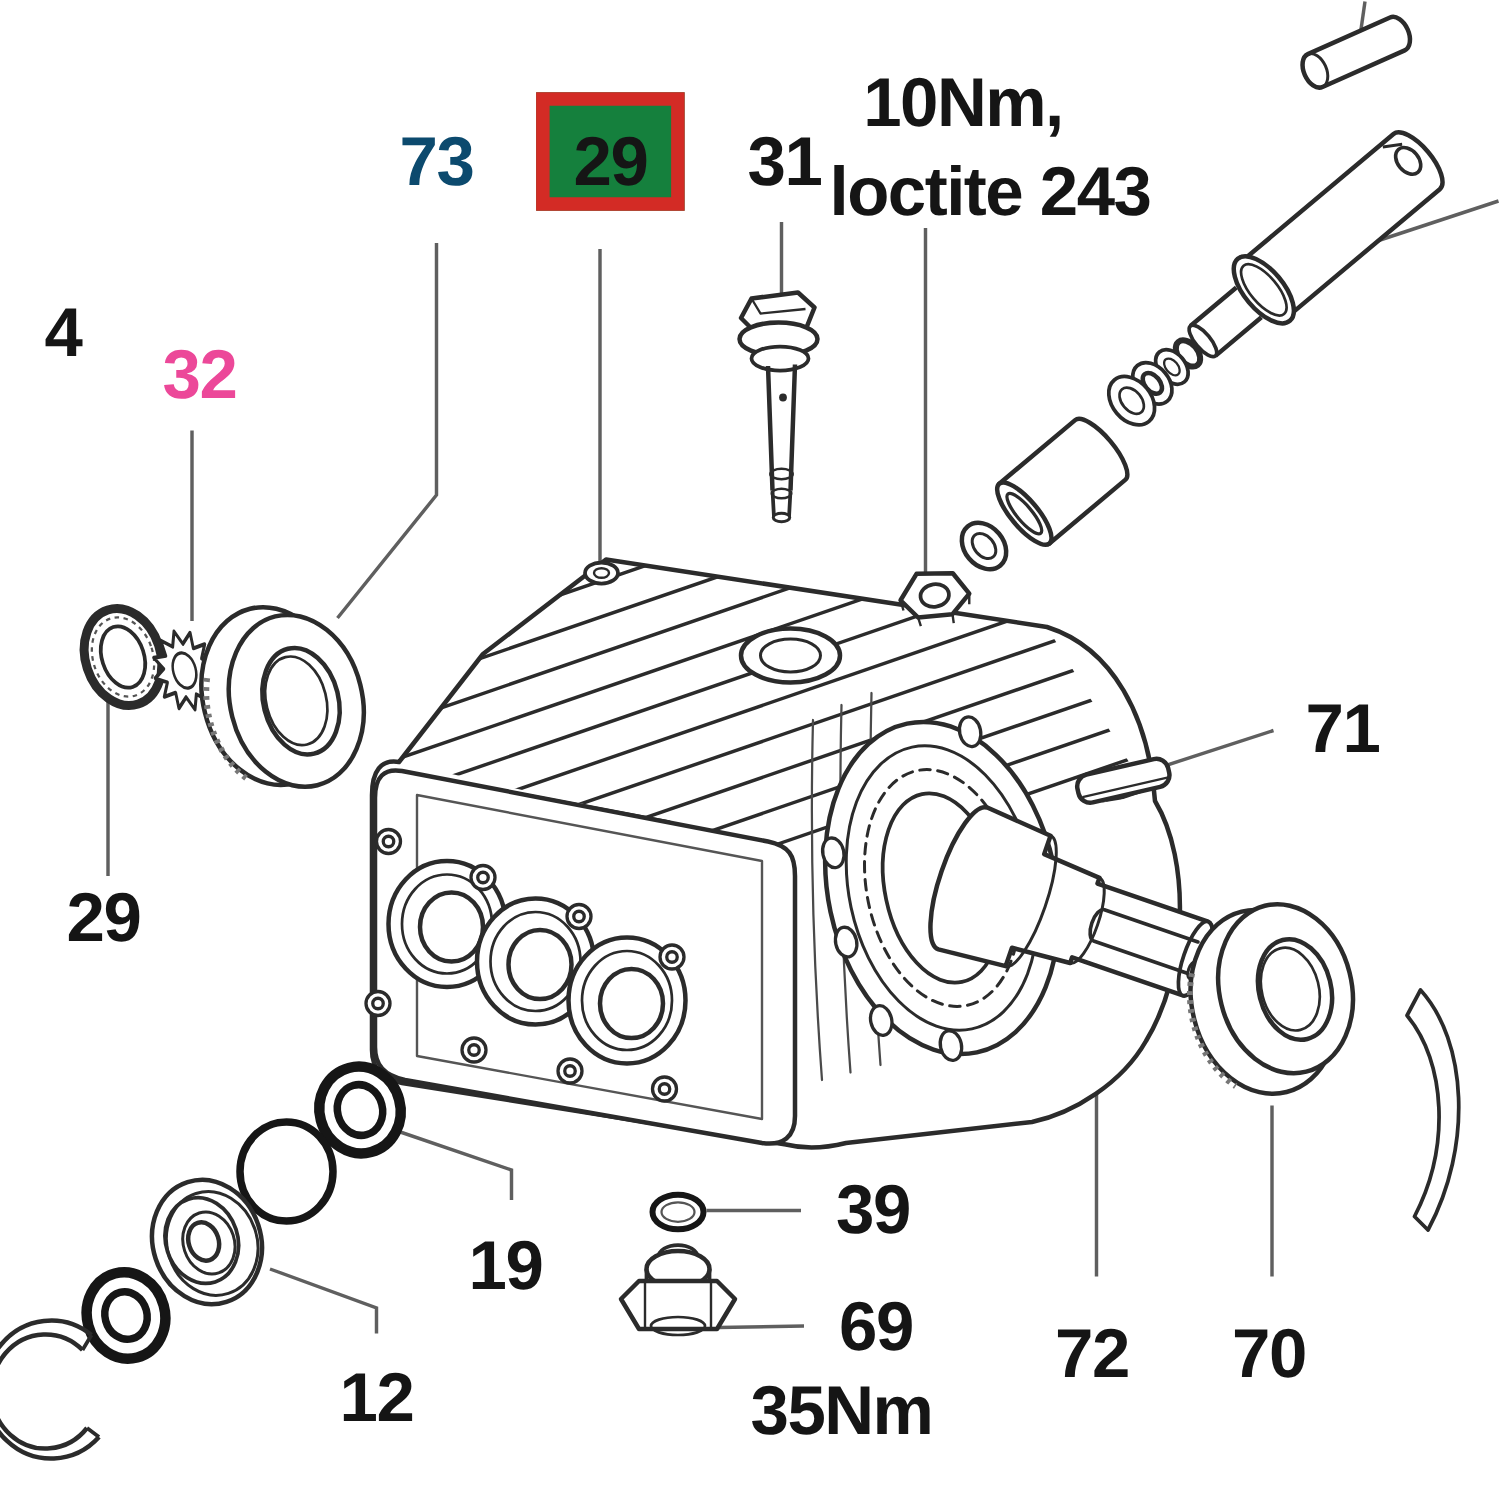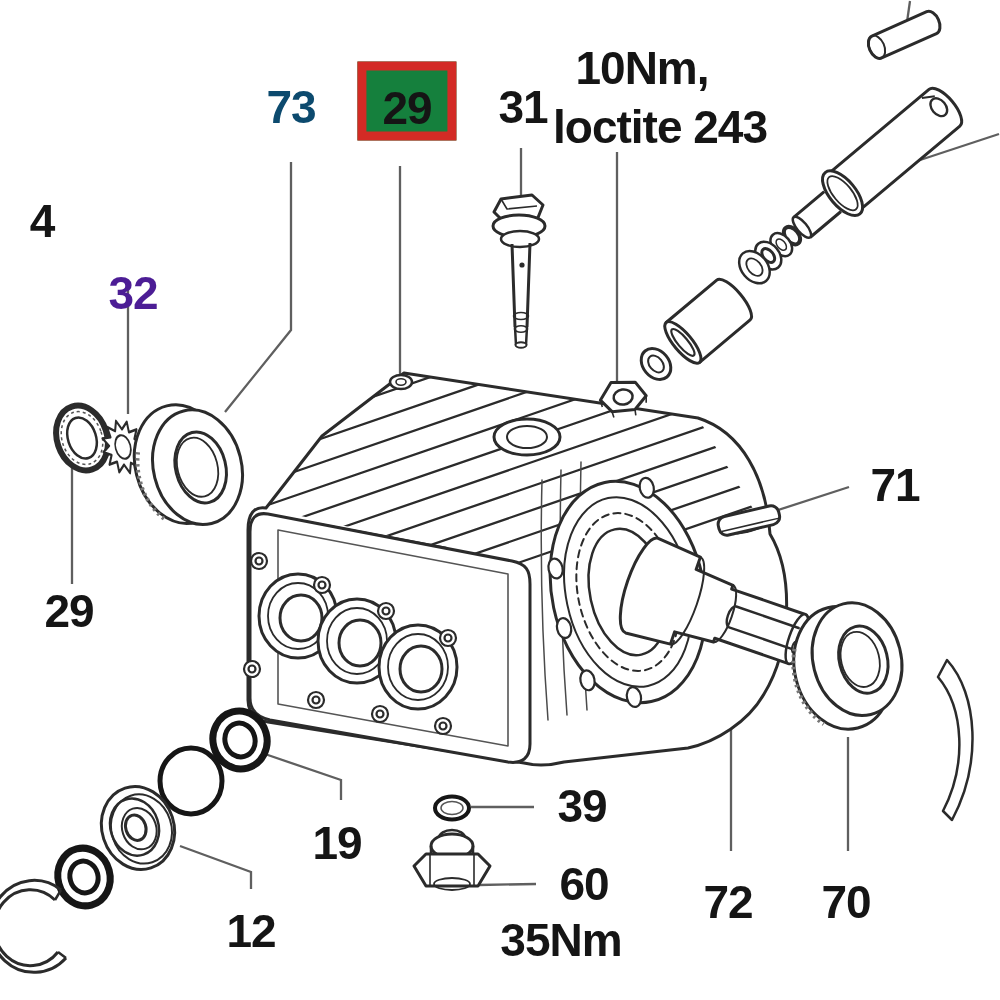--- a/index.html
+++ b/index.html
@@ -277,25 +277,25 @@
   </g>
 </svg>
 
 <div id="label-layer">
       <div class="plabel" style="left: 42px; top: 221px; color: rgb(21, 21, 21);">4</div>
       <div class="plabel" style="left: 291px; top: 107px; color: #0c4a6e;">73</div>
       <div class="plabel hl" style="left: 407px; top: 101px; color: rgb(21, 21, 21); border-color: rgb(211, 43, 37);">29</div>
       <div class="plabel" style="left: 523px; top: 107px; color: rgb(21, 21, 21);">31</div>
       <div class="plabel" style="left: 620px; top: 68px; color: rgb(21, 21, 21); margin-left: 22px;">10Nm,</div>
       <div class="plabel" style="left: 660px; top: 127px; color: rgb(21, 21, 21);">loctite 243</div>
-      <div class="plabel" style="left: 133px; top: 249px; color: #4c1d95; margin-top: 44px;">32</div>
+      <div class="plabel" style="left: 133px; top: 249px; color: #ec4899;">32</div>
       <div class="plabel" style="left: 69px; top: 611px; color: rgb(21, 21, 21);">29</div>
       <div class="plabel" style="left: 895px; top: 485px; color: rgb(21, 21, 21);">71</div>
       <div class="plabel" style="left: 337px; top: 843px; color: rgb(21, 21, 21);">19</div>
       <div class="plabel" style="left: 251px; top: 931px; color: rgb(21, 21, 21);">12</div>
       <div class="plabel" style="left: 582px; top: 806px; color: rgb(21, 21, 21);">39</div>
-      <div class="plabel" style="left: 584px; top: 884px; color: rgb(21, 21, 21);">60</div>
+      <div class="plabel" style="left: 584px; top: 884px; color: rgb(21, 21, 21);">69</div>
       <div class="plabel" style="left: 561px; top: 940px; color: rgb(21, 21, 21);">35Nm</div>
       <div class="plabel" style="left: 728px; top: 902px; color: rgb(21, 21, 21);">72</div>
       <div class="plabel" style="left: 846px; top: 902px; color: rgb(21, 21, 21);">70</div>
     </div>
 
 </div>
 
 </body></html>

